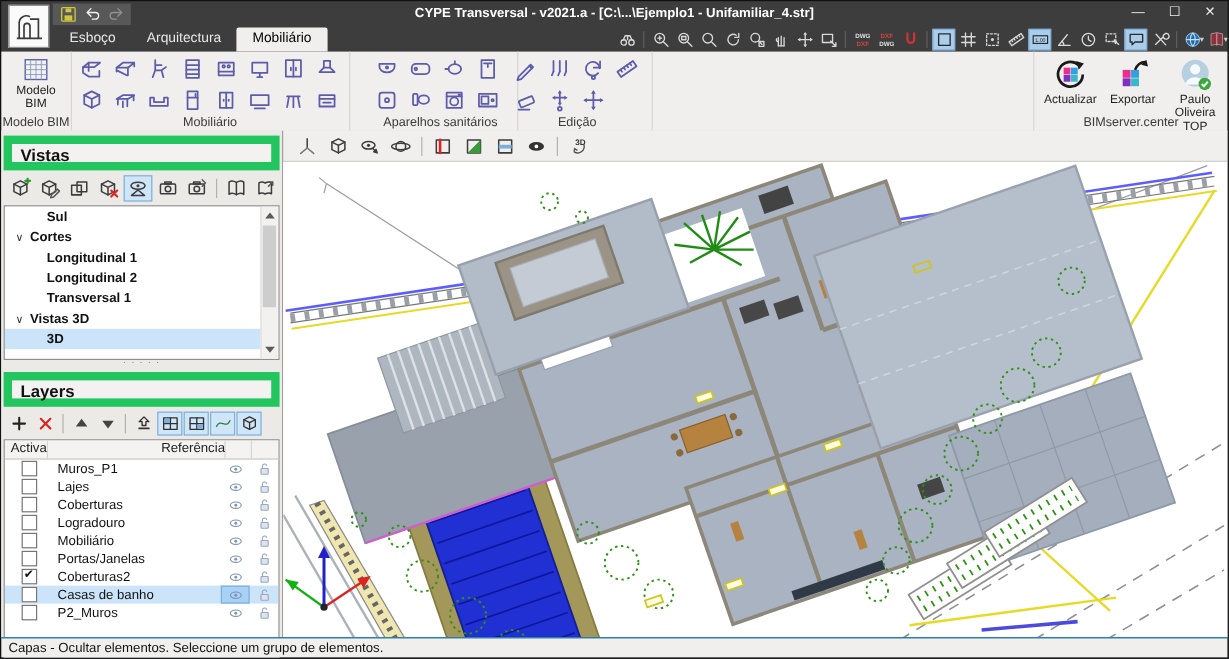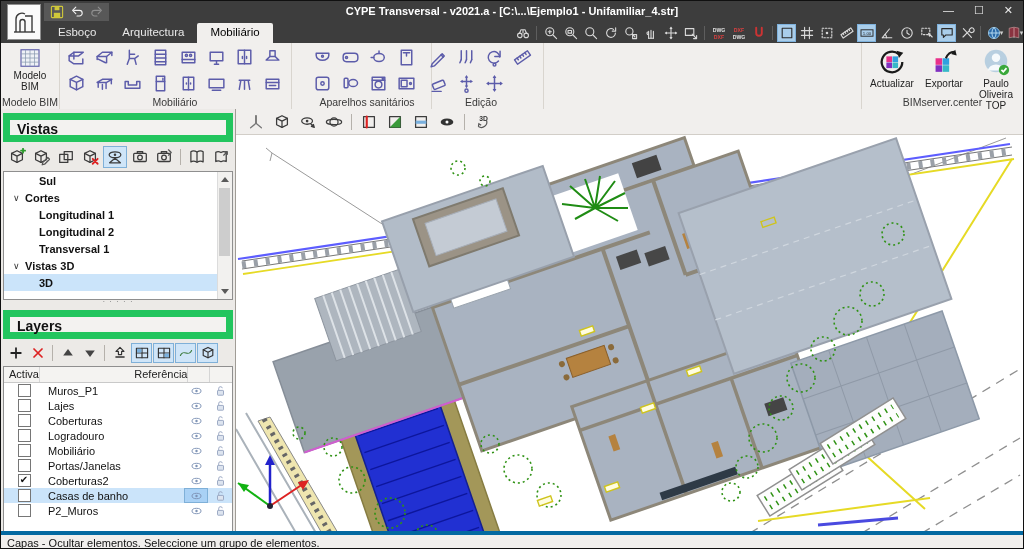--- a/index.html
+++ b/index.html
@@ -69,21 +69,21 @@
   .cell-eye,.cell-lock{width:24px;display:flex;justify-content:center;align-items:center;height:15px;box-sizing:border-box;}
   .cell-eye svg,.cell-lock svg{width:13px;height:12px;}
   .cell-eye.lit{background:#a9d1f5;border:1px solid #7fb0d8;}
   .cb{width:11px;height:11px;background:#fff;border:1px solid #767676;font-size:10px;line-height:10px;text-align:center;color:#111;}
   
   .canvascol{flex:1;display:flex;flex-direction:column;min-width:0;}
   .vptools{height:25px;background:#f1efed;border-bottom:1px solid #d2cec8;display:flex;align-items:center;gap:2px;padding-left:8px;flex:none;}
   .scene{flex:1;background:#fff;position:relative;overflow:hidden;}
   .scene svg{display:block;}
   
-  .statusbar{position:absolute;left:0;right:0;bottom:0;height:17px;background:#f1efed;border-top:4px solid #0369a1;font-size:11px;color:#111;padding:2px 0 0 6px;box-sizing:border-box;}
+  .statusbar{position:absolute;left:0;right:0;bottom:0;height:17px;background:#f1efed;border-top:1px solid #0369a1;font-size:11px;color:#111;padding:2px 0 0 6px;box-sizing:border-box;}
 </style>
 </head>
 <body>
 
 <div class="window">
 
   <div class="titlebar">
     <div class="apptitle">CYPE Transversal - v2021.a - [C:\...\Ejemplo1 - Unifamiliar_4.str]</div>
     <div class="winbtns">
         <span class="winbtn">—</span>

